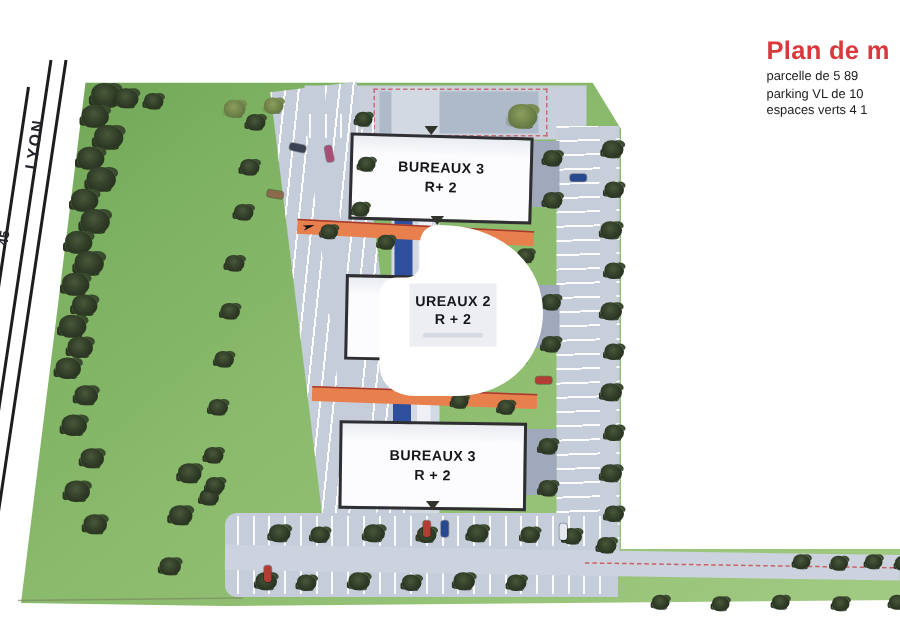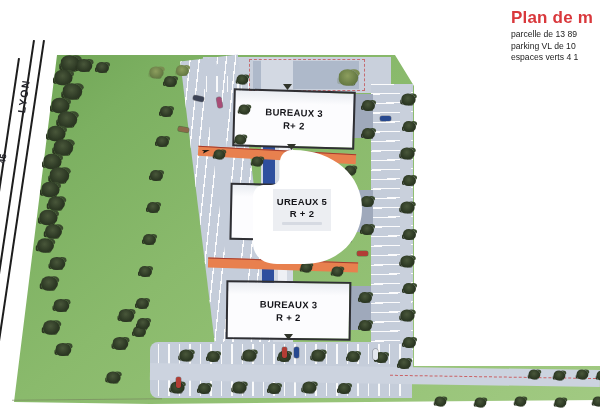--- a/index.html
+++ b/index.html
@@ -1,19 +1,19 @@
 <!DOCTYPE html>
 <html><head>
 <meta charset="utf-8">
 <style>
   html,body{margin:0;padding:0;background:#fff;}
   .page{position:relative;width:600px;height:420px;background:#ffffff;overflow:hidden;
         font-family:"Liberation Sans",sans-serif;}
   
-  .legend{position:absolute;left:511px;top:8px;width:89px;overflow:hidden;z-index:10;}
+  .legend{position:absolute;left:511px;top:24px;width:89px;overflow:hidden;z-index:10;}
   .legend-title{font-size:17px;font-weight:600;color:#d9383c;white-space:nowrap;letter-spacing:.2px;}
   .legend-line{font-size:8.6px;color:#1c1c1c;white-space:nowrap;line-height:10.6px;margin-top:1px;}
   
   .road-line{position:absolute;width:1.5px;background:#1d1d1d;transform-origin:top center;z-index:2;}
   .rot-label{position:absolute;font-weight:bold;color:#23232a;transform-origin:0 0;z-index:3;white-space:nowrap;}
   
   .grass{position:absolute;inset:0;z-index:1;
      background:linear-gradient(140deg,#689e4e 0%,#7cb061 22%,#8aba6c 45%,#95c276 70%,#a2ca83 100%);
      clip-path:polygon(57px 55px,395px 55px,414px 86px,414px 366px,600px 366px,600px 400px,150px 404px,14px 402px);}
   .site-bottom-line{position:absolute;left:12px;top:399px;width:150px;height:1px;background:#78855f;opacity:.65;transform:rotate(-.6deg);z-index:2;}
@@ -227,25 +227,25 @@
       C 263 264 253 256 253 243
       L 253 197
       C 253 190 258 185 265 185
       L 271 185
       C 276 185 280 181 280 176
       L 280 162
       C 280 155 285 150 292 150 Z"></path>
   </svg>
 
   <div class="b2-window">
-    <div class="b-label">UREAUX 5</div>
+    <div class="b-label">UREAUX 2</div>
     <div class="b-label">R + 2</div>
     <div class="b2-smudge"></div>
   </div>
 
   <div class="legend">
     <div class="legend-title">Plan de m</div>
-    <div class="legend-line">parcelle de 13 89</div>
+    <div class="legend-line">parcelle de 5 89</div>
     <div class="legend-line">parking VL de 10</div>
     <div class="legend-line">espaces verts 4 1</div>
   </div>
 
 </div>
 
 </body></html>

